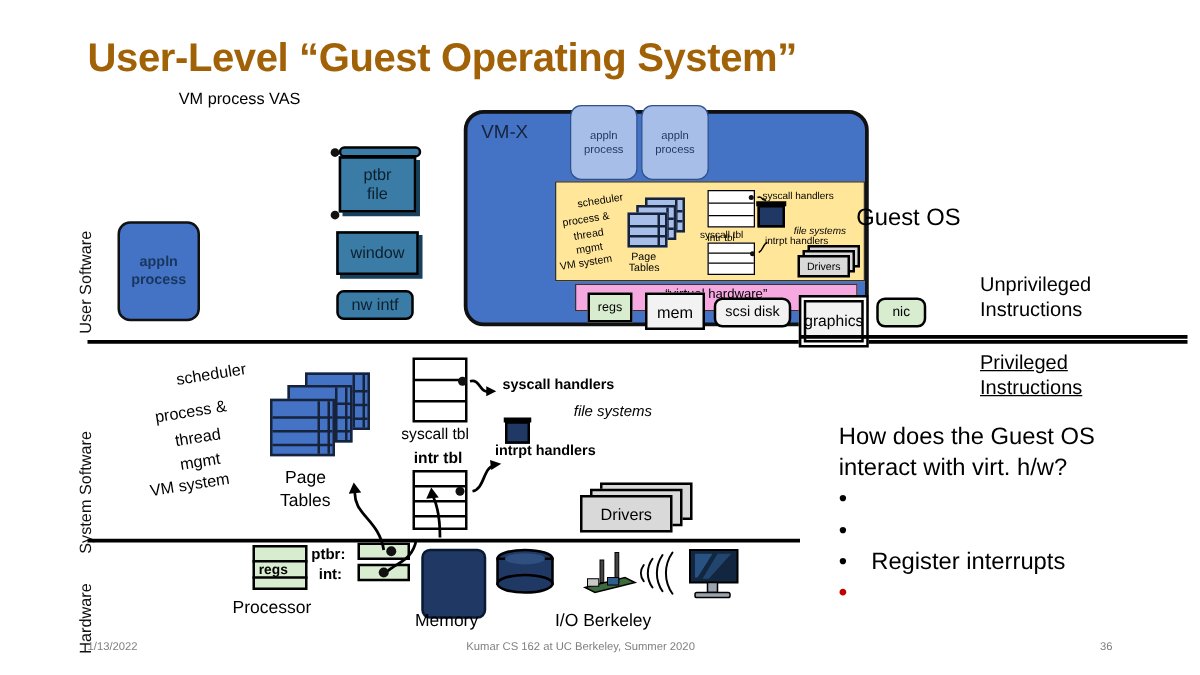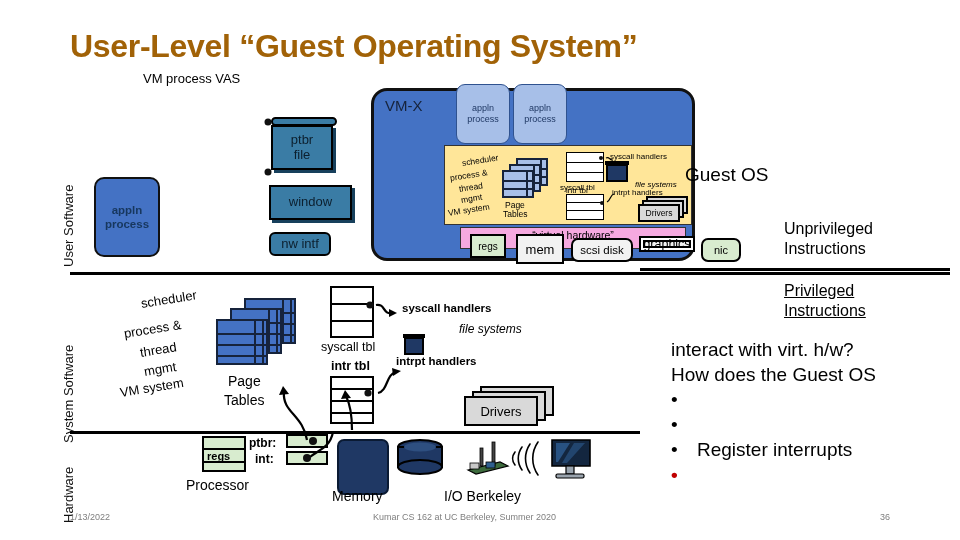--- a/index.html
+++ b/index.html
@@ -161,21 +161,21 @@
   <div class="proc" style="left:94px;top:177px;width:66px;height:80px;">
     <span>appln</span>
     <span>process</span>
   </div>
 
   <div class="res shadow cap" style="left:271px;top:125px;width:62px;height:45px;flex-direction:column;">
     <span>ptbr</span>
     <span>file</span>
   </div>
 
-  <div class="res shadow" style="left:269px;top:185px;width:83px;height:35px;">window</div>
+  <div class="res shadow" style="left:269px;top:185px;width:66px;height:35px;">window</div>
 
   <div class="res round" style="left:269px;top:232px;width:62px;height:24px;">nw intf</div>
 
   <div class="vmx" style="left:371px;top:88px;width:324px;height:173px;"></div>
   <div class="vmx-label" style="left:385px;top:97px;">VM-X</div>
 
   <div class="proc proc-lite" style="left:456px;top:84px;width:54px;height:60px;">
     <span>appln</span>
     <span>process</span>
   </div>
@@ -236,38 +236,38 @@
     <div style="left:0px;top:8px;width:42px;height:18px;font-size:8.5px;">Drivers</div>
   </div>
 
   <div class="vhw-band" style="left:460px;top:227px;width:226px;height:22px;">
     <span style="margin-top:1px;">“virtual hardware”</span>
   </div>
 
   <div class="chip green" style="left:470px;top:234px;width:36px;height:24px;font-size:10px;">regs</div>
   <div class="chip" style="left:516px;top:234px;width:48px;height:30px;font-size:13px;">mem</div>
   <div class="chip round" style="left:571px;top:238px;width:62px;height:24px;font-size:11.5px;">scsi disk</div>
-  <div class="chip" style="left:639px;top:236px;width:56px;height:16px;font-size:12.5px;box-shadow:inset 0 0 0 2px #fff, inset 0 0 0 4px #000;">graphics</div>
+  <div class="chip" style="left:639px;top:236px;width:56px;height:42px;font-size:12.5px;box-shadow:inset 0 0 0 2px #fff, inset 0 0 0 4px #000;">graphics</div>
   <div class="chip green round" style="left:701px;top:238px;width:40px;height:24px;font-size:11px;">nic</div>
 
   <div class="rt big" style="left:685px;top:163px;">Guest OS</div>
 
   <div class="rt" style="left:784px;top:219px;">
     <div>Unprivileged</div>
     <div>Instructions</div>
   </div>
   <div class="hline" style="left:640px;top:268px;width:310px;"></div>
   <div class="rt" style="left:784px;top:281px;text-decoration:underline;">
     <div>Privileged</div>
     <div>Instructions</div>
   </div>
 
   <div class="bullets" style="left:671px;top:337px;width:285px;">
+    <div>How does the Guest OS</div>
     <div>interact with virt. h/w?</div>
-    <div>How does the Guest OS</div>
     <div class="row">
       <span class="bul">•</span>
     </div>
     <div class="row">
       <span class="bul">•</span>
     </div>
     <div class="row">
       <span class="bul">•</span>
       <span>Register interrupts</span>
     </div>

